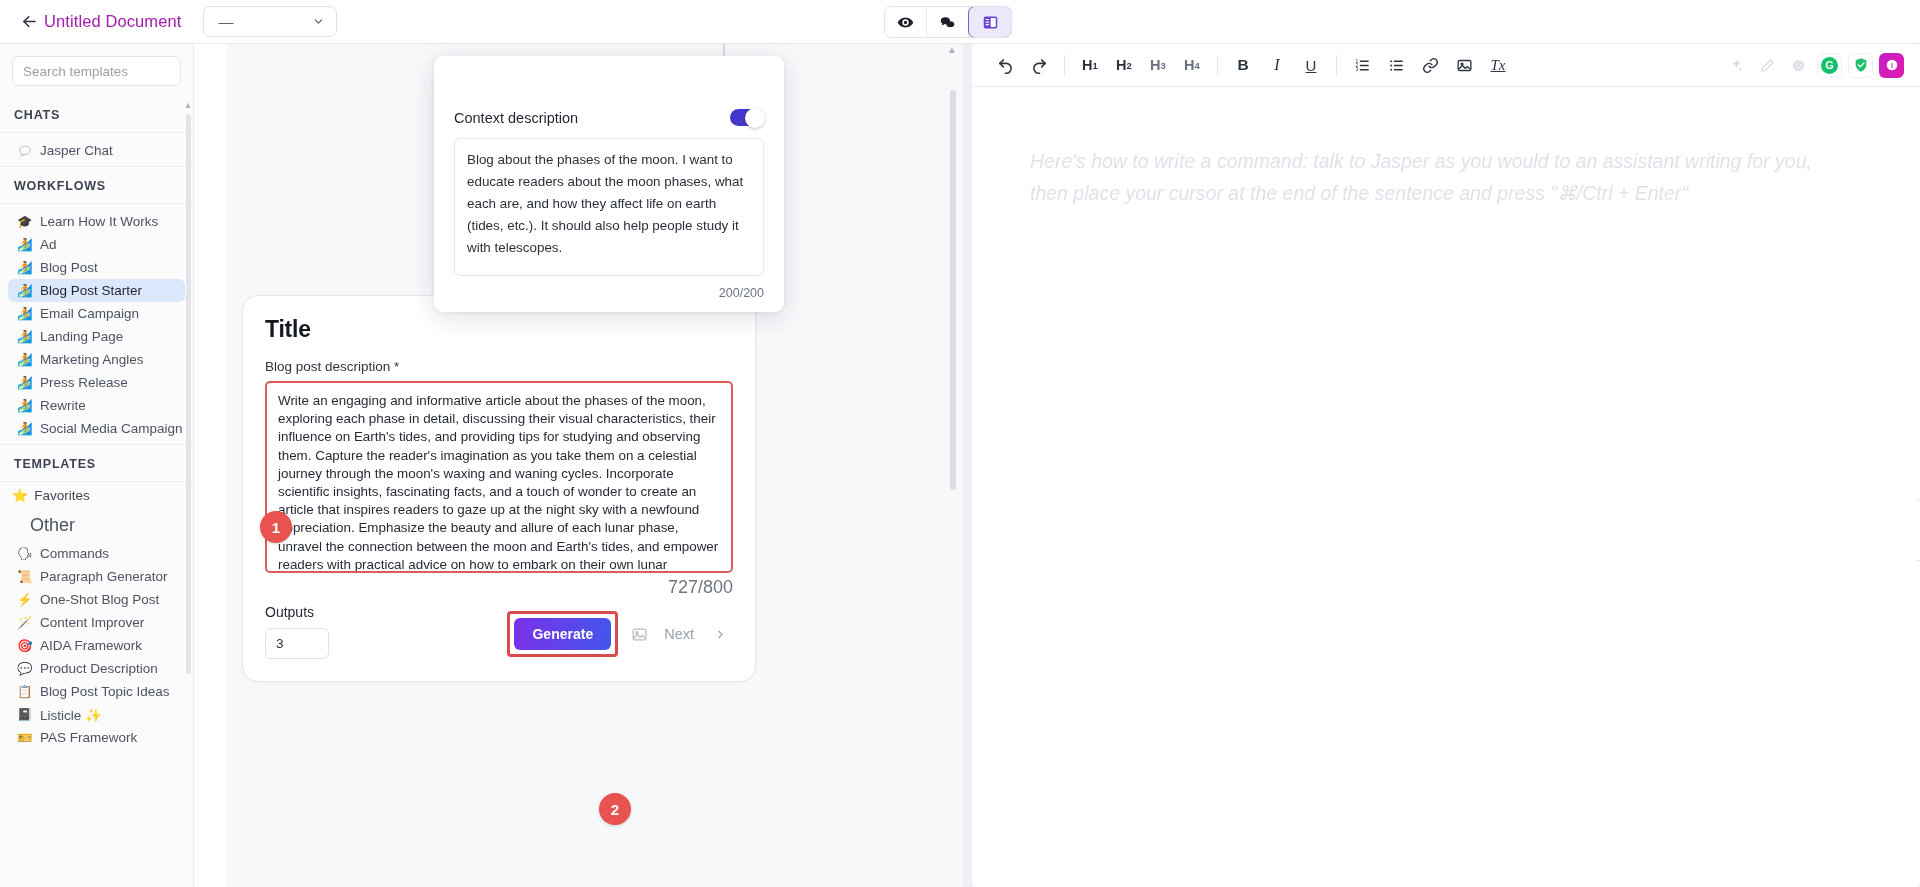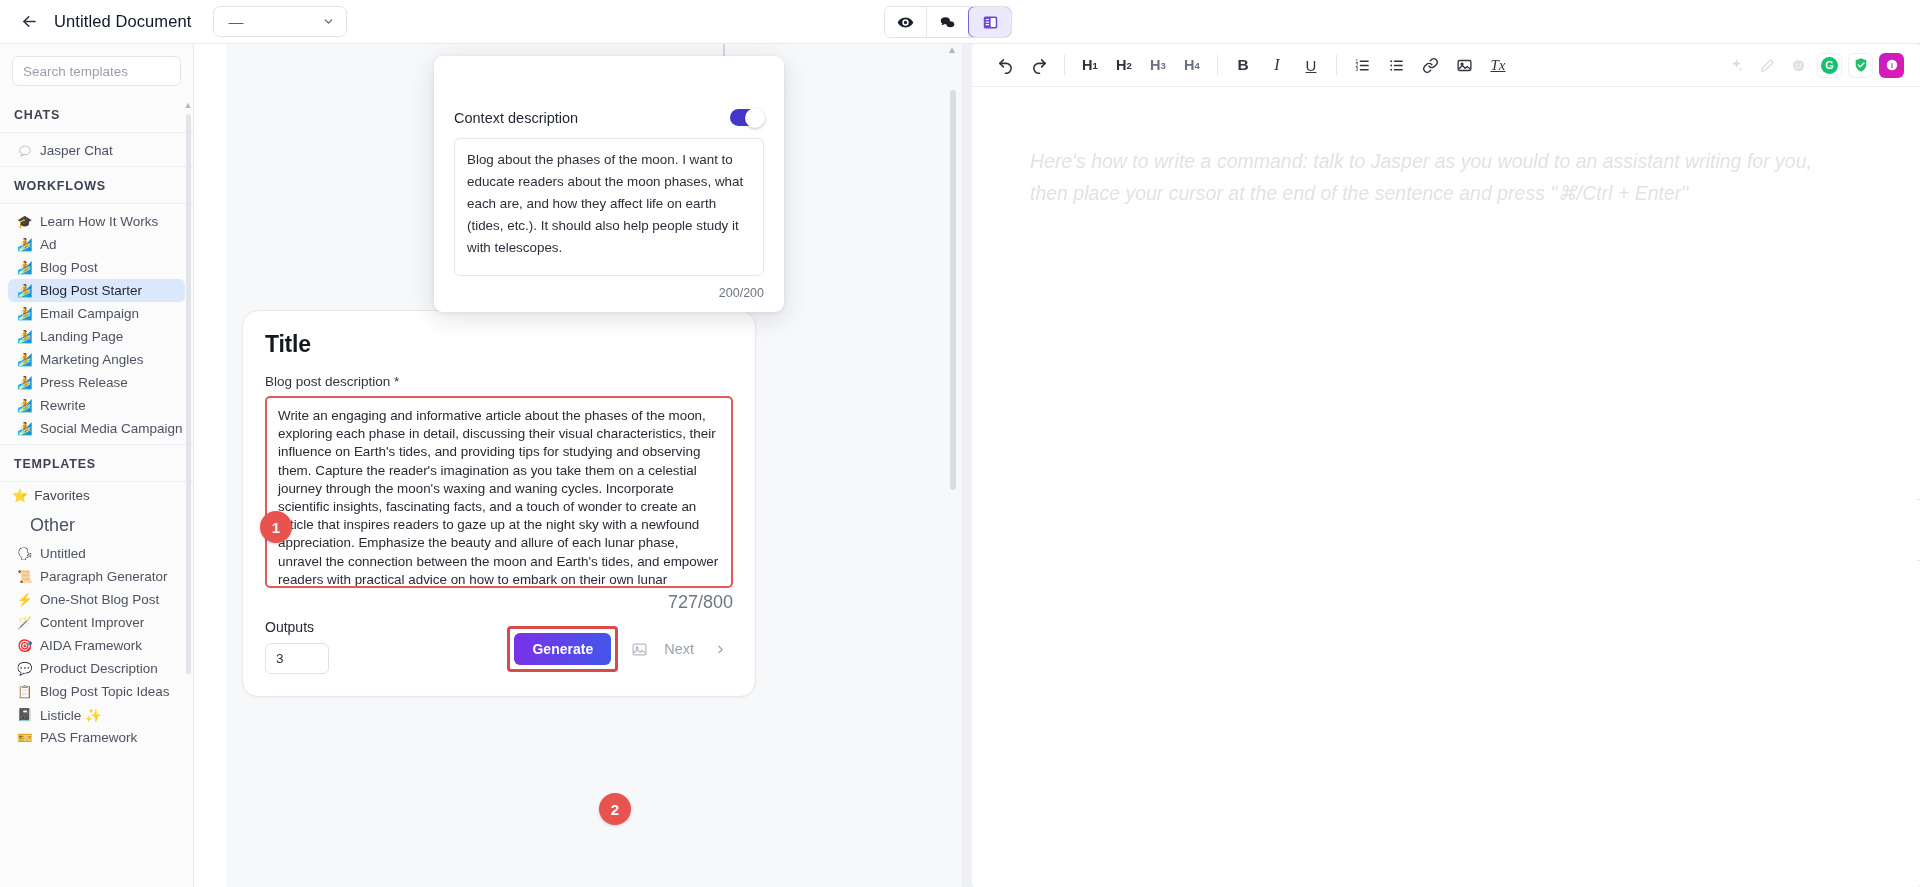--- a/index.html
+++ b/index.html
@@ -18,21 +18,21 @@
     border-bottom: 1px solid #e8eaed;
     display: flex; align-items: center;
     z-index: 40;
   }
   .back-arrow {
     width: 30px; height: 30px; margin-left: 14px;
     display: flex; align-items: center; justify-content: center;
     cursor: pointer; border-radius: 5px; color: #2d3142;
   }
   .doc-title {
-    margin-left: 10px; font-size: 16.5px; color: #0f172a; font-weight: 400;
+    margin-left: 0; font-size: 16.5px; color: #a21caf; font-weight: 400;
     letter-spacing: .1px; white-space: nowrap;
   }
   .doc-select {
     margin-left: 22px; width: 134px; height: 31px;
     border: 1px solid #dfe2e8; border-radius: 7px;
     display: flex; align-items: center; justify-content: space-between;
     padding: 0 11px 0 14px; cursor: pointer; background: #fff;
   }
   .doc-select .dash { color: #5c6270; font-size: 15px; line-height: 1; }
   .chev { width: 13px; height: 13px; }
@@ -144,21 +144,21 @@
   }
   .step-label { font-size: 15px; font-style: italic; color: #3b4254; font-weight: 400; }
   .step-circle {
     width: 41px; height: 41px; border-radius: 50%; border: 2px solid #3b3fa8;
     background: #fff; display: flex; align-items: center; justify-content: center;
     font-size: 17px; font-weight: 700; color: #2e3490;
   }
 
   
   .form-card {
-    position: absolute; left: 16px; top: 266px; width: 514px; background: #fff;
+    position: absolute; left: 16px; top: 251px; width: 514px; background: #fff;
     border: 1px solid #e6e8ed; border-radius: 16px; padding: 20px 22px 22px 22px;
     box-shadow: 0 1px 3px rgba(20,25,40,.04);
   }
   .form-title { font-size: 23px; font-weight: 700; color: #15181f; margin-bottom: 16px; letter-spacing: -.2px; }
   .field-label { font-size: 13.5px; color: #2f3440; margin-bottom: 7px; }
   .ta-wrap { position: relative; }
   .big-textarea {
     width: 100%; height: 192px; border: 2px solid #e05a5a; border-radius: 5px;
     padding: 9px 11px; font-size: 13.4px; line-height: 18.2px; color: #262b35;
     font-family: "Liberation Sans", sans-serif; resize: none; outline: none;
@@ -378,21 +378,21 @@
 
   <div class="sec-head">TEMPLATES</div>
   <div class="fav-item">
     <span class="ico">⭐</span>
     <span class="lbl">Favorites</span>
   </div>
   <div class="plain-sub">Other</div>
   <div class="nav-list" style="padding-top:0">
     <div class="nav-item">
       <span class="ico">🗣</span>
-      <span class="lbl">Untitled</span>
+      <span class="lbl">Commands</span>
     </div>
     <div class="nav-item">
       <span class="ico">📜</span>
       <span class="lbl">Paragraph Generator</span>
     </div>
     <div class="nav-item">
       <span class="ico">⚡</span>
       <span class="lbl">One-Shot Blog Post</span>
     </div>
     <div class="nav-item">

